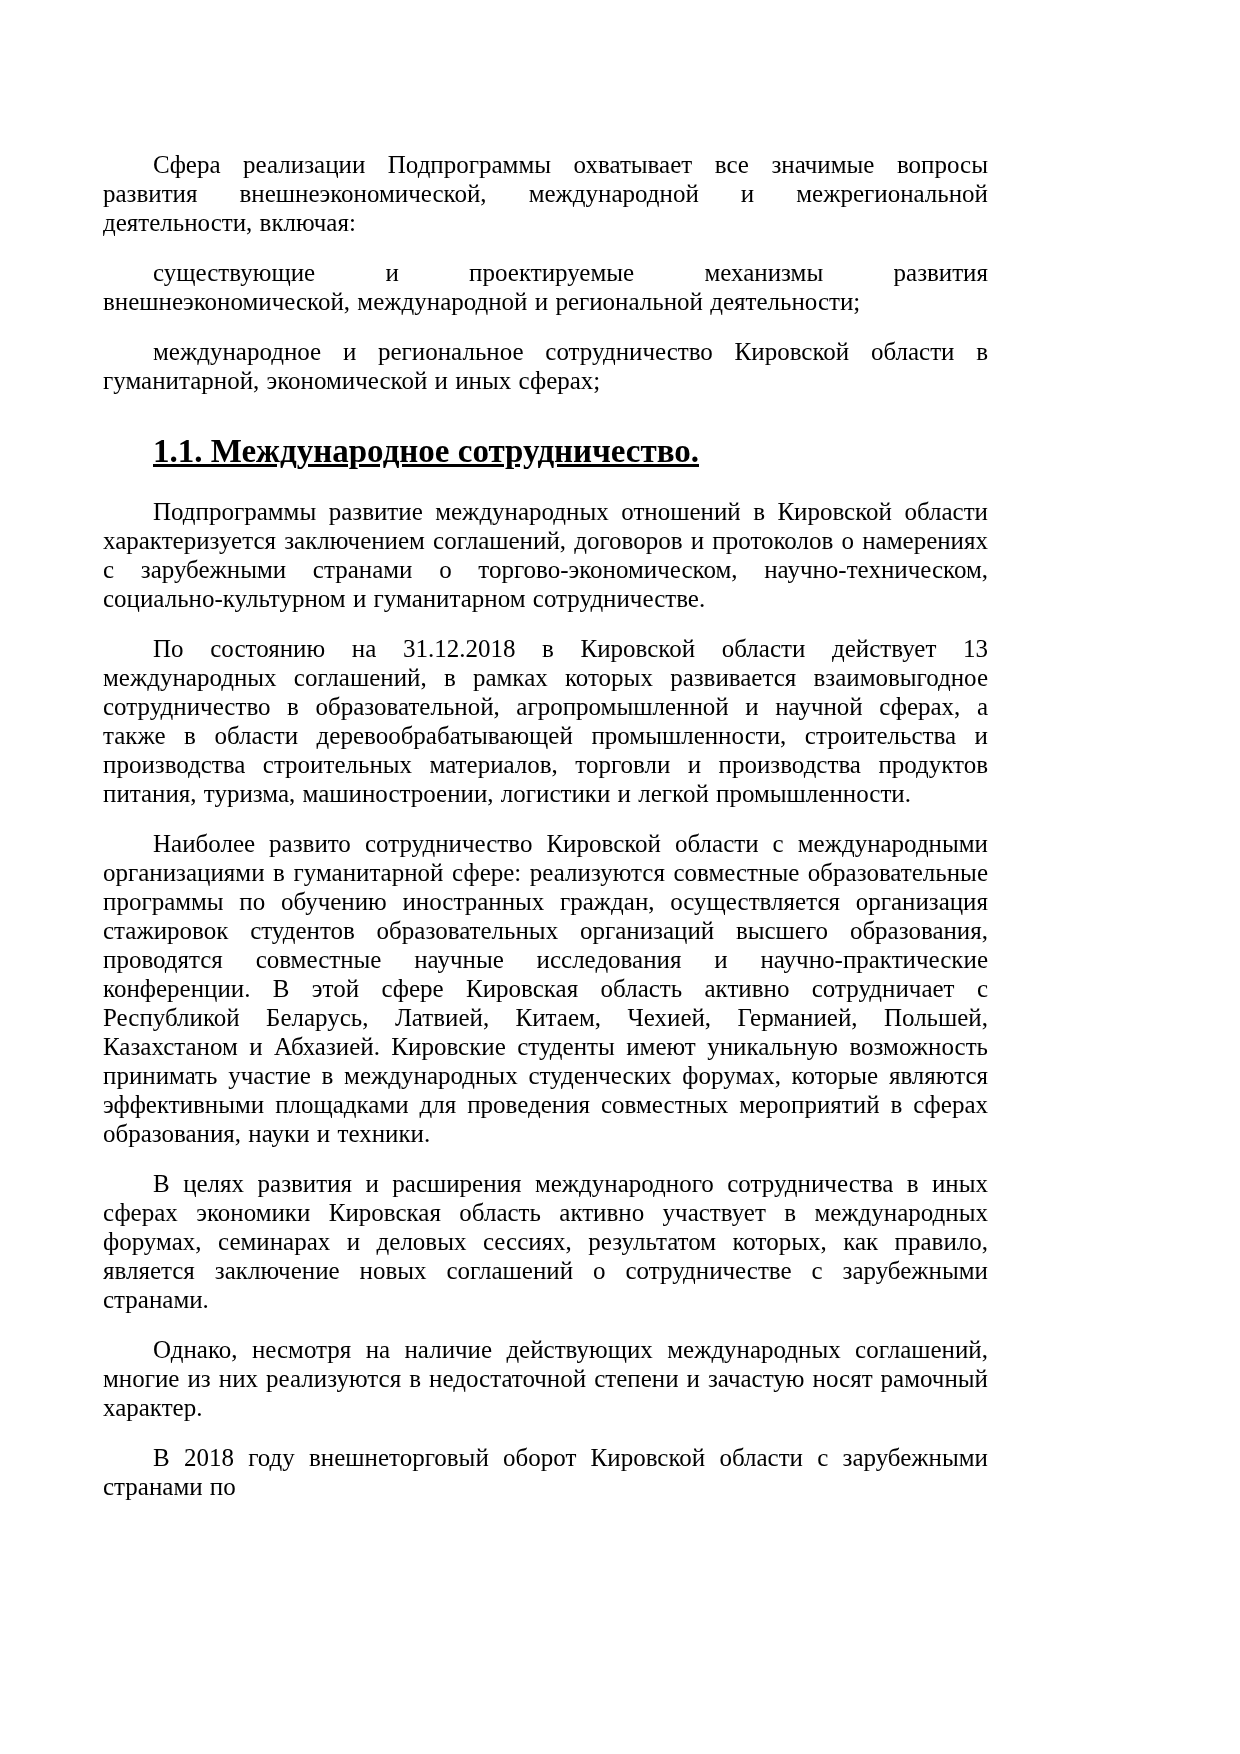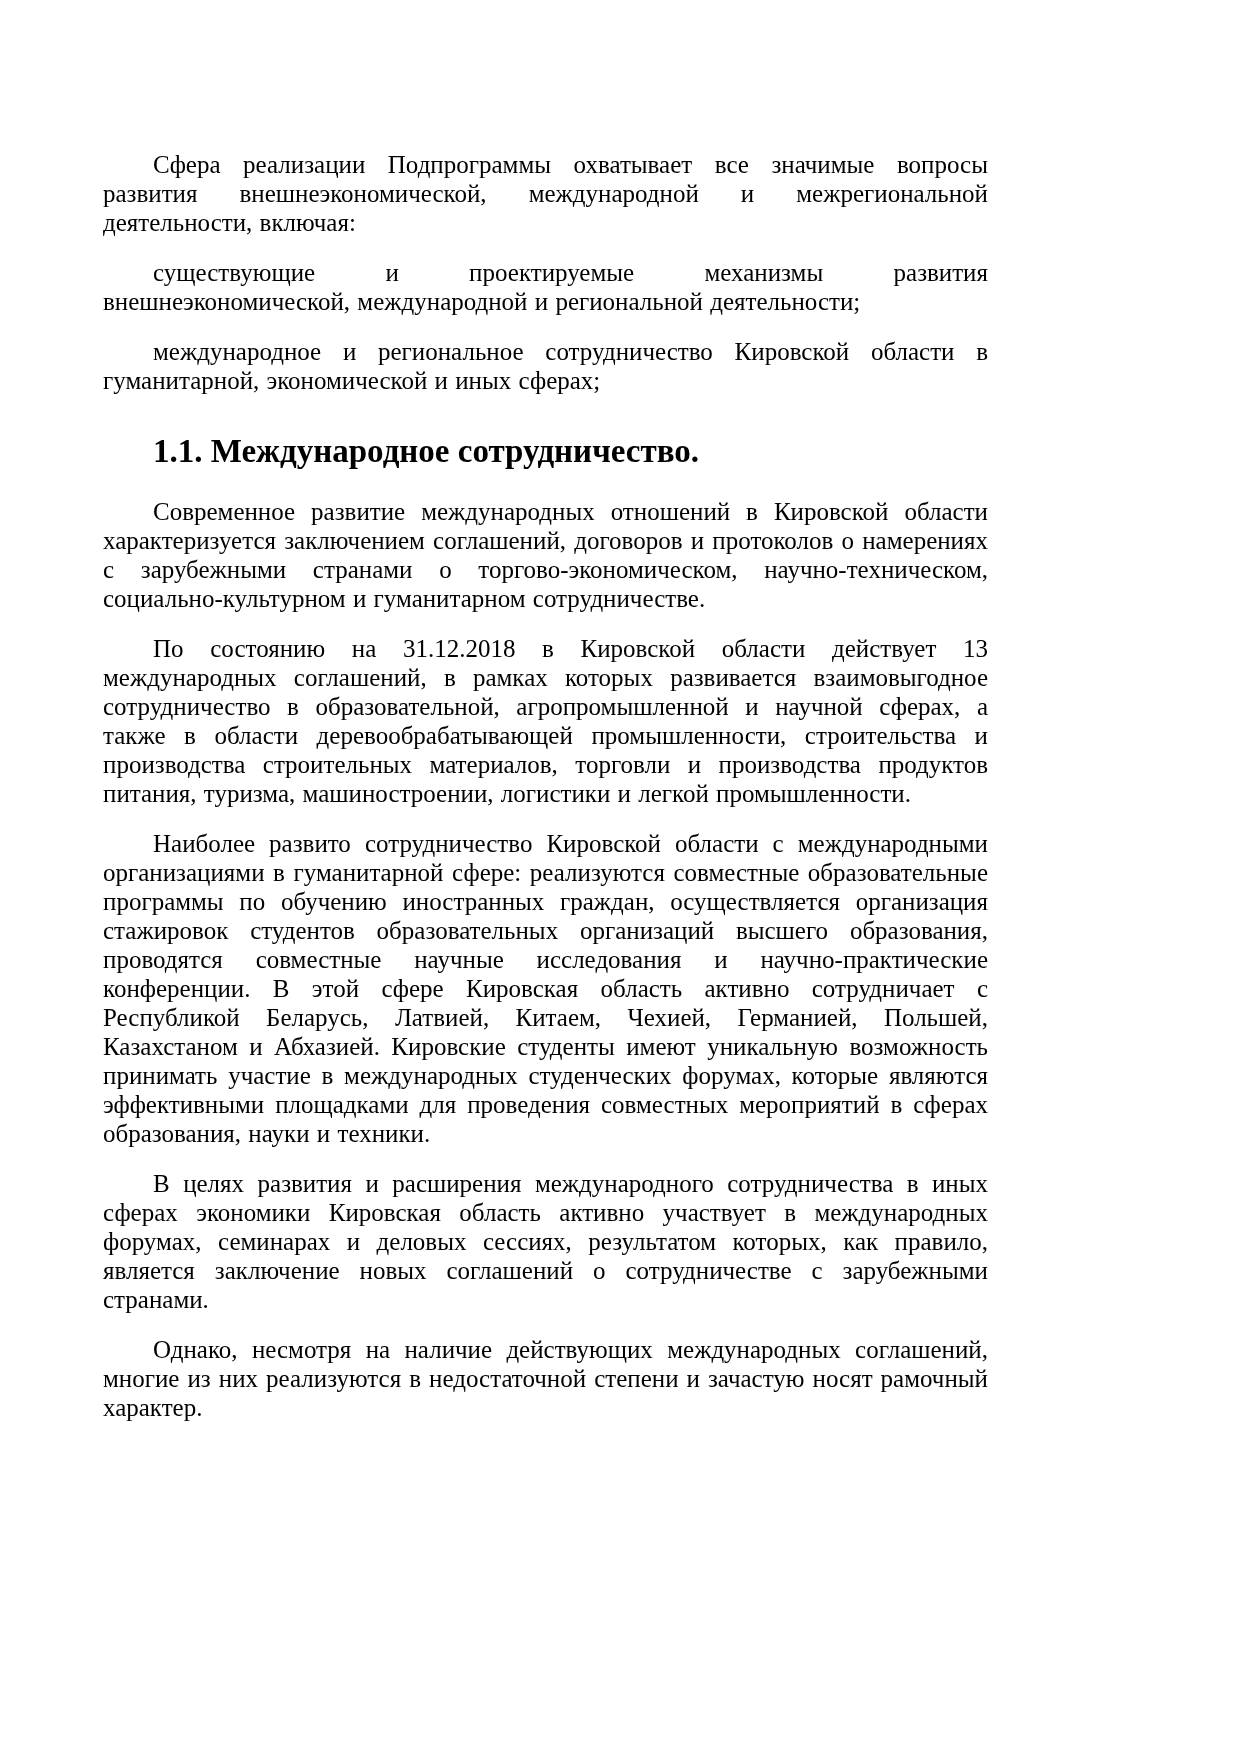--- a/index.html
+++ b/index.html
@@ -31,30 +31,32 @@
     margin: 0 0 21px 0;
     word-spacing: 1px;
   }
   .doc-heading {
     font-size: 33px;
     line-height: 40px;
     font-weight: bold;
     margin: 36px 0 26px 0;
     padding-left: 50px;
     text-align: left;
+    text-decoration: underline;
   }
 </style>
 </head>
 <body>
 
 <div class="page">
   <div>
       <p class="doc-paragraph">Сфера реализации Подпрограммы охватывает все значимые вопросы развития внешнеэкономической, международной и межрегиональной деятельности, включая:</p>
       <p class="doc-paragraph">существующие и проектируемые механизмы развития внешнеэкономической, международной и региональной деятельности;</p>
       <p class="doc-paragraph">международное и региональное сотрудничество Кировской области в гуманитарной, экономической и иных сферах;</p>
       <h2 class="doc-heading">1.1. Международное сотрудничество.</h2>
-      <p class="doc-paragraph">Современное развитие международных отношений в Кировской области характеризуется заключением соглашений, договоров и протоколов о намерениях с зарубежными странами о торгово-экономическом, научно-техническом, социально-культурном и гуманитарном сотрудничестве.</p>
+      <p class="doc-paragraph">Подпрограммы развитие международных отношений в Кировской области характеризуется заключением соглашений, договоров и протоколов о намерениях с зарубежными странами о торгово-экономическом, научно-техническом, социально-культурном и гуманитарном сотрудничестве.</p>
       <p class="doc-paragraph">По состоянию на 31.12.2018 в Кировской области действует 13 международных соглашений, в рамках которых развивается взаимовыгодное сотрудничество в образовательной, агропромышленной и научной сферах, а также в области деревообрабатывающей промышленности, строительства и производства строительных материалов, торговли и производства продуктов питания, туризма, машиностроении, логистики и легкой промышленности.</p>
       <p class="doc-paragraph">Наиболее развито сотрудничество Кировской области с международными организациями в гуманитарной сфере: реализуются совместные образовательные программы по обучению иностранных граждан, осуществляется организация стажировок студентов образовательных организаций высшего образования, проводятся совместные научные исследования и научно-практические конференции. В этой сфере Кировская область активно сотрудничает с Республикой Беларусь, Латвией, Китаем, Чехией, Германией, Польшей, Казахстаном и Абхазией. Кировские студенты имеют уникальную возможность принимать участие в международных студенческих форумах, которые являются эффективными площадками для проведения совместных мероприятий в сферах образования, науки и техники.</p>
       <p class="doc-paragraph">В целях развития и расширения международного сотрудничества в иных сферах экономики Кировская область активно участвует в международных форумах, семинарах и деловых сессиях, результатом которых, как правило, является заключение новых соглашений о сотрудничестве с зарубежными странами.</p>
       <p class="doc-paragraph">Однако, несмотря на наличие действующих международных соглашений, многие из них реализуются в недостаточной степени и зачастую носят рамочный характер.</p>
+      <p class="doc-paragraph">В 2018 году внешнеторговый оборот Кировской области с зарубежными странами по</p>
     </div>
 </div>
 
 </body></html>

